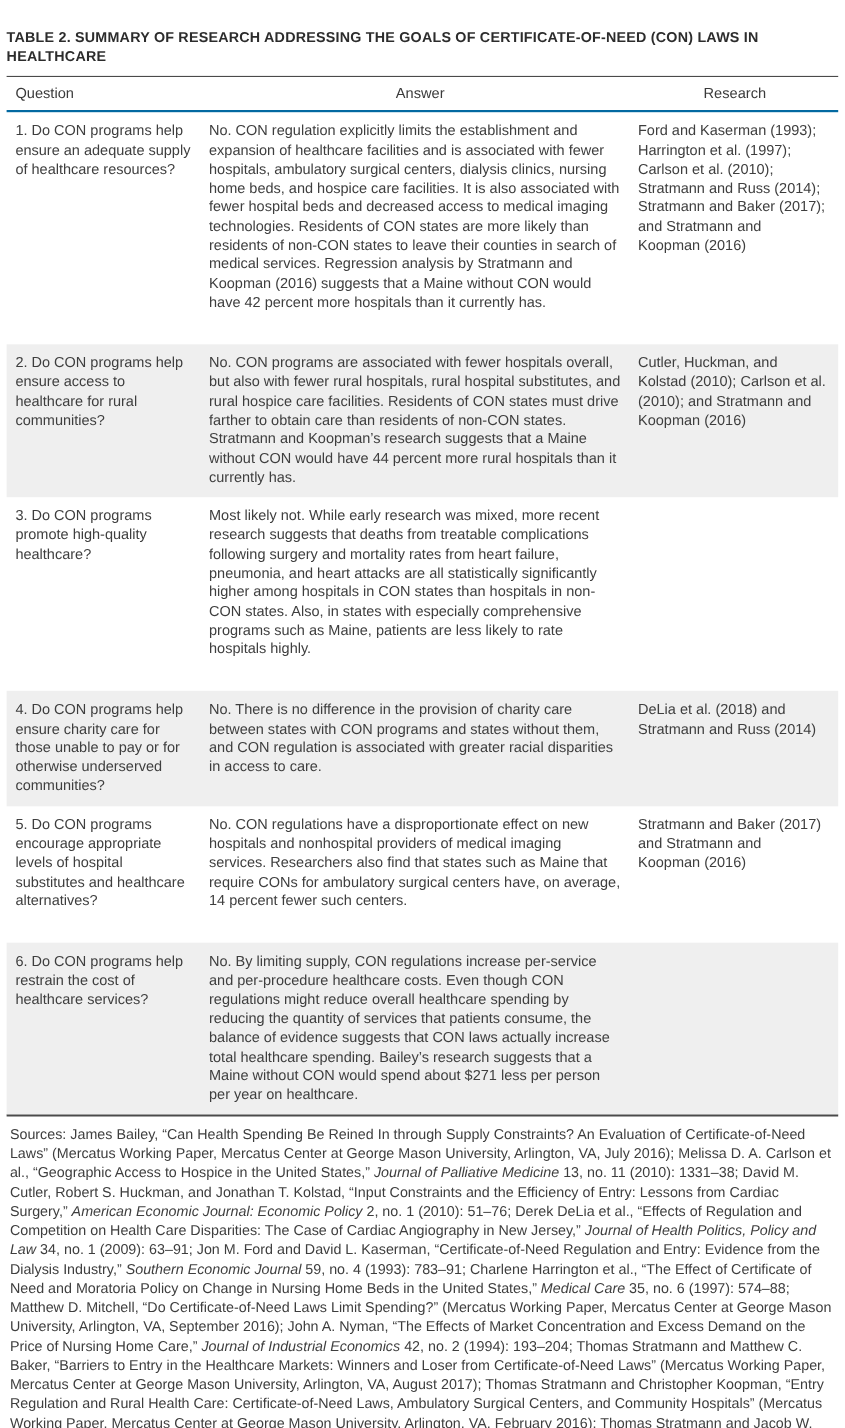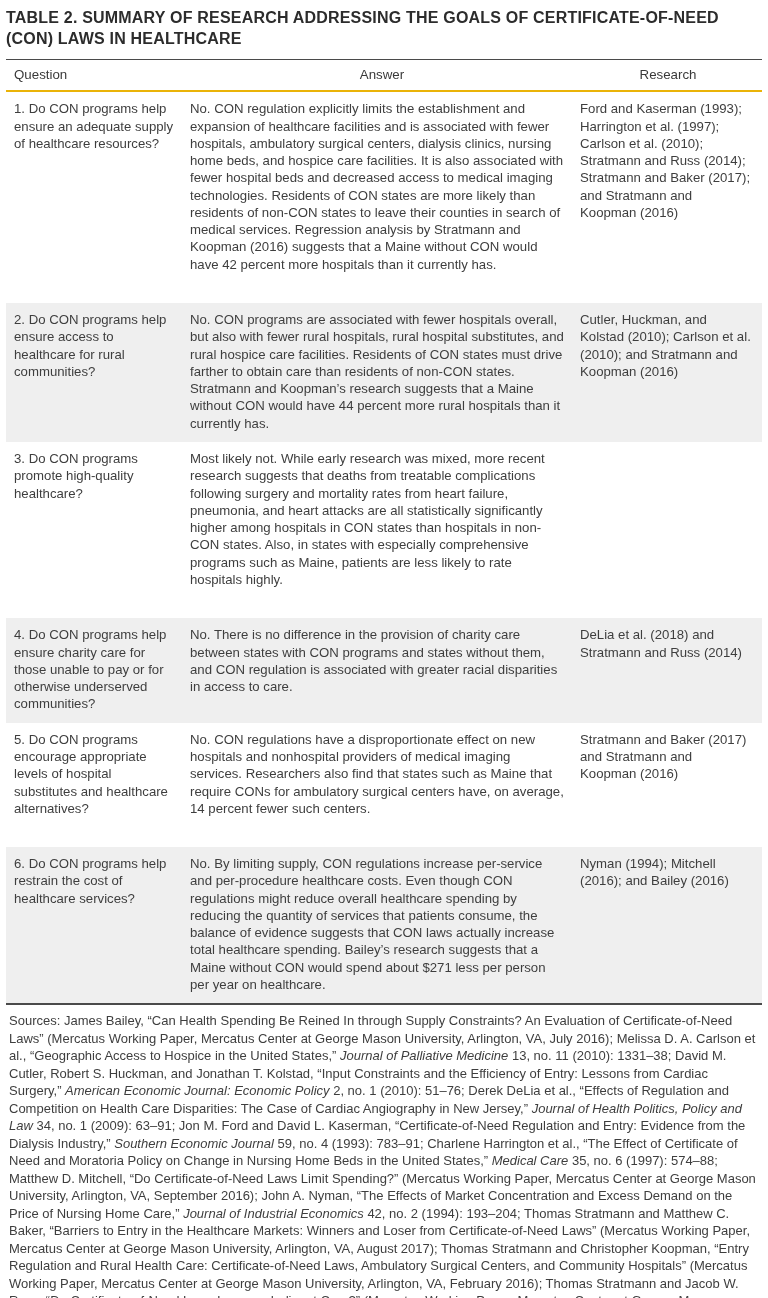--- a/index.html
+++ b/index.html
@@ -9,36 +9,36 @@
     background: #ffffff;
     font-family: "Liberation Sans", sans-serif;
     color: #3e3e3e;
   }
   .page {
     width: 768px;
     min-height: 1298px;
     padding: 5px 6px 8px 6px;
   }
   .title {
-    font-size: 16px;
+    font-size: 13px;
     line-height: 1.32;
     font-weight: 600;
     letter-spacing: 0.2px;
     color: #2c2c2c;
-    margin: 2px 0 10px 0;
+    margin: 20px 0 10px 0;
   }
   .table {
     width: 100%;
     border-bottom: 2px solid #4a4a4a;
   }
   .thead {
     display: grid;
     grid-template-columns: 184px 384px 1fr;
     border-top: 1.5px solid #4a4a4a;
-    border-bottom: 2px solid #eab308;
+    border-bottom: 2px solid #0369a1;
     padding: 7px 0 8px 0;
     font-size: 13.3px;
     color: #3a3a3a;
   }
   .th-q { padding-left: 8px; text-align: left; }
   .th-a { text-align: center; }
   .th-r { text-align: center; }
   .row {
     display: grid;
     grid-template-columns: 184px 384px 1fr;
@@ -98,20 +98,19 @@
 
     <div class="row">
       <div class="cell-q">5. Do CON programs encourage appropriate levels of hospital substitutes and healthcare alternatives?</div>
       <div class="cell-a">No. CON regulations have a disproportionate effect on new hospitals and nonhospital providers of medical imaging services. Researchers also find that states such as Maine that require CONs for ambulatory surgical centers have, on average, 14 percent fewer such centers.</div>
       <div class="cell-r">Stratmann and Baker (2017) and Stratmann and Koopman (2016)</div>
     </div>
 
     <div class="row alt">
       <div class="cell-q">6. Do CON programs help restrain the cost of healthcare services?</div>
       <div class="cell-a">No. By limiting supply, CON regulations increase per-service and per-procedure healthcare costs. Even though CON regulations might reduce overall healthcare spending by reducing the quantity of services that patients consume, the balance of evidence suggests that CON laws actually increase total healthcare spending. Bailey’s research suggests that a Maine without CON would spend about $271 less per person per year on healthcare.</div>
-      <div class="cell-r">Nyman (1994); Mitchell (2016); and Bailey (2016)</div>
     </div>
 
   </div>
 
   <p class="sources"><span>Sources: James Bailey, “Can Health Spending Be Reined In through Supply Constraints? An Evaluation of Certificate-of-Need Laws” (Mercatus Working Paper, Mercatus Center at George Mason University, Arlington, VA, July 2016); Melissa D. A. Carlson et al., “Geographic Access to Hospice in the United States,” </span><i>Journal of Palliative Medicine</i><span> 13, no. 11 (2010): 1331–38; David M. Cutler, Robert S. Huckman, and Jonathan T. Kolstad, “Input Constraints and the Efficiency of Entry: Lessons from Cardiac Surgery,” </span><i>American Economic Journal: Economic Policy</i><span> 2, no. 1 (2010): 51–76; Derek DeLia et al., “Effects of Regulation and Competition on Health Care Disparities: The Case of Cardiac Angiography in New Jersey,” </span><i>Journal of Health Politics, Policy and Law</i><span> 34, no. 1 (2009): 63–91; Jon M. Ford and David L. Kaserman, “Certificate-of-Need Regulation and Entry: Evidence from the Dialysis Industry,” </span><i>Southern Economic Journal</i><span> 59, no. 4 (1993): 783–91; Charlene Harrington et al., “The Effect of Certificate of Need and Moratoria Policy on Change in Nursing Home Beds in the United States,” </span><i>Medical Care</i><span> 35, no. 6 (1997): 574–88; Matthew D. Mitchell, “Do Certificate-of-Need Laws Limit Spending?” (Mercatus Working Paper, Mercatus Center at George Mason University, Arlington, VA, September 2016); John A. Nyman, “The Effects of Market Concentration and Excess Demand on the Price of Nursing Home Care,” </span><i>Journal of Industrial Economics</i><span> 42, no. 2 (1994): 193–204; Thomas Stratmann and Matthew C. Baker, “Barriers to Entry in the Healthcare Markets: Winners and Loser from Certificate-of-Need Laws” (Mercatus Working Paper, Mercatus Center at George Mason University, Arlington, VA, August 2017); Thomas Stratmann and Christopher Koopman, “Entry Regulation and Rural Health Care: Certificate-of-Need Laws, Ambulatory Surgical Centers, and Community Hospitals” (Mercatus Working Paper, Mercatus Center at George Mason University, Arlington, VA, February 2016); Thomas Stratmann and Jacob W. Russ, “Do Certificate-of-Need Laws Increase Indigent Care?” (Mercatus Working Paper, Mercatus Center at George Mason University, Arlington, VA, July 2014); Thomas Stratmann and David Wille, “Certificate-of-Need Laws and Hospital Quality” (Mercatus Working Paper, Mercatus Center at George Mason University, Arlington, VA, September 2016).</span></p>
 
 </div>
 
 </body></html>

